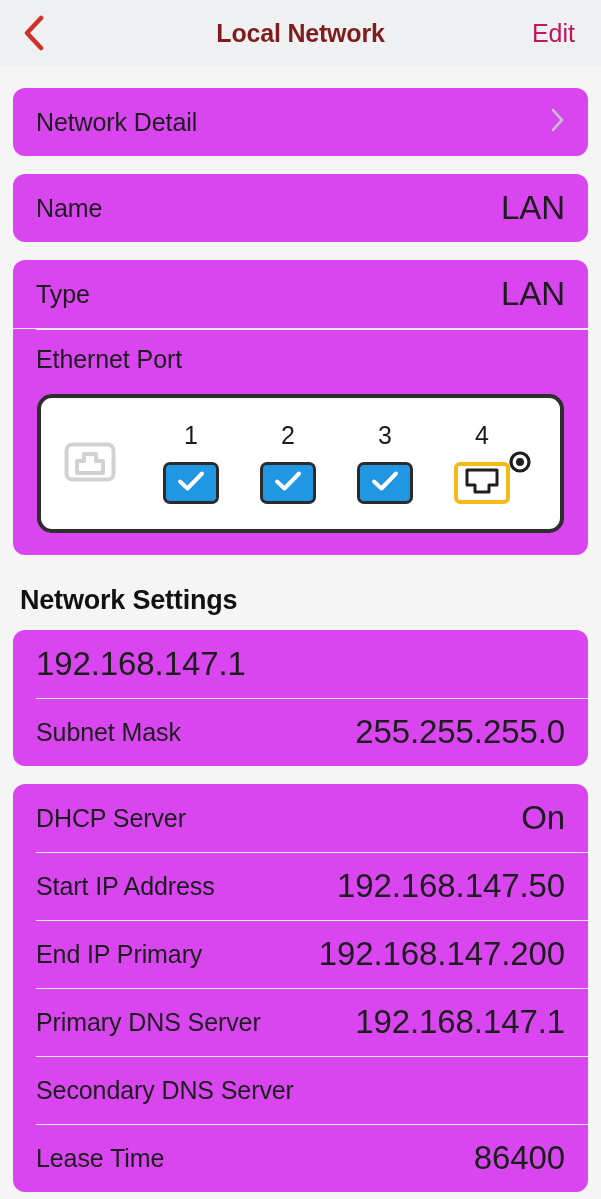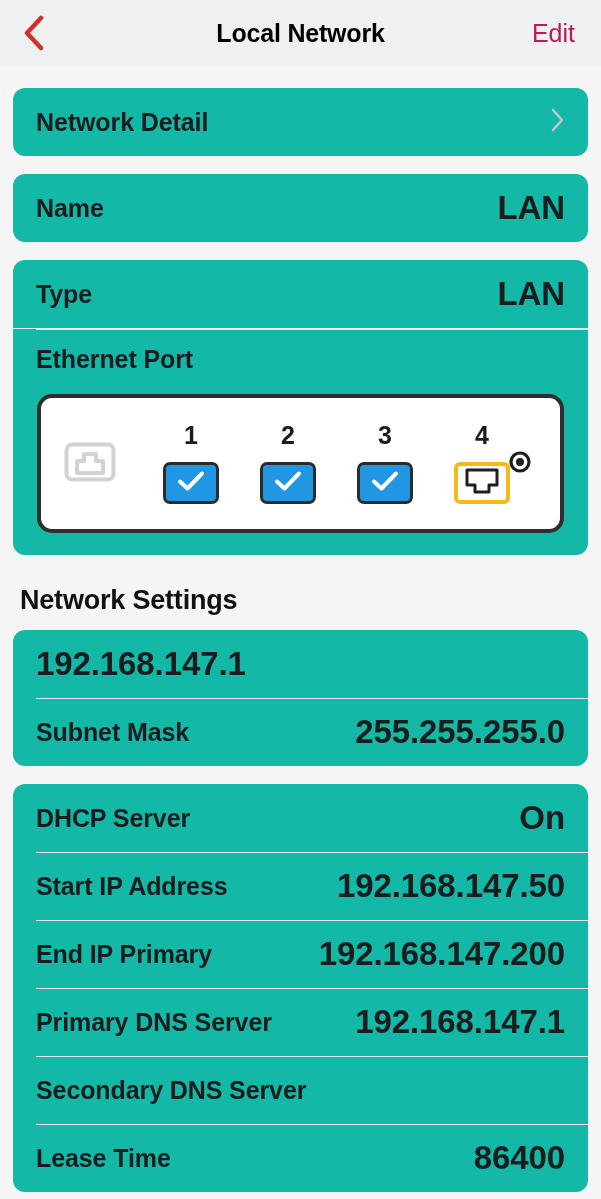--- a/index.html
+++ b/index.html
@@ -43,41 +43,40 @@
     display: flex;
     align-items: center;
     justify-content: center;
     cursor: pointer;
   }
   .nav-back svg { display: block; }
   .nav-title {
     font-size: 25px;
     font-weight: bold;
     letter-spacing: -0.2px;
-    color: #000000;
+    color: #7f1d1d;
   }
   .nav-edit {
     position: absolute;
     right: 26px;
     top: 0;
     height: 66px;
     display: flex;
     align-items: center;
     font-size: 25px;
     color: #be185d;
     cursor: pointer;
   }
 
   
   .card {
-    background: #14b8a6;
+    background: #d946ef;
     border-radius: 12px;
     margin: 0 13px;
     overflow: hidden;
-    font-weight: bold;
   }
 
   .row {
     position: relative;
     display: flex;
     align-items: center;
     justify-content: space-between;
     height: 68px;
     padding: 0 23px;
   }

